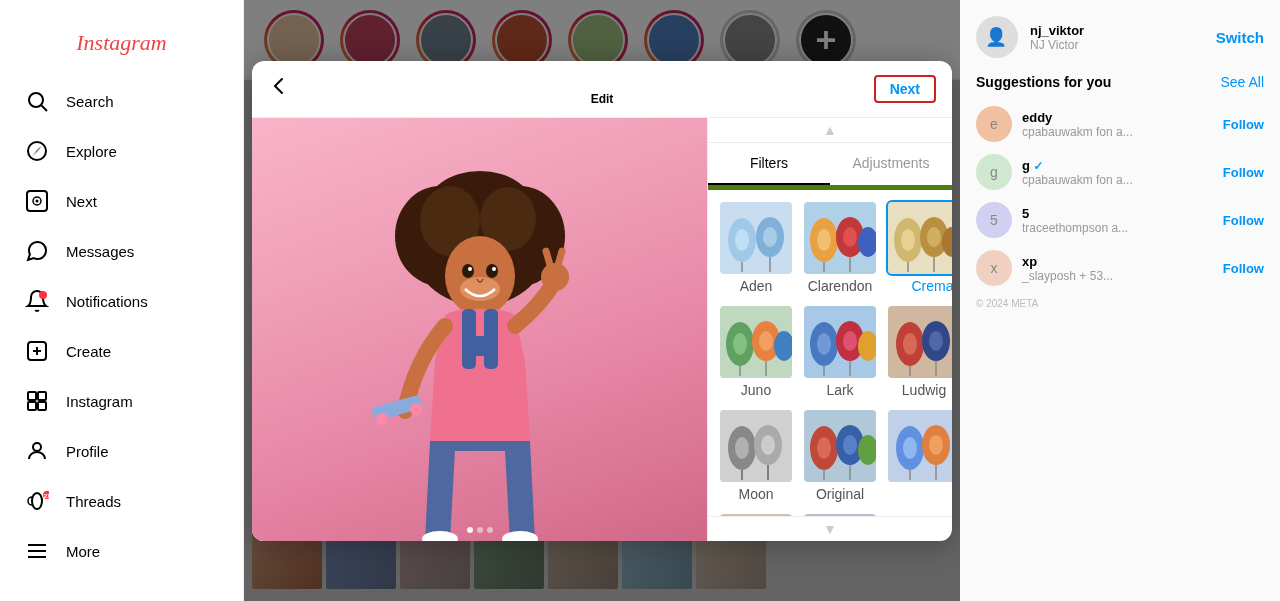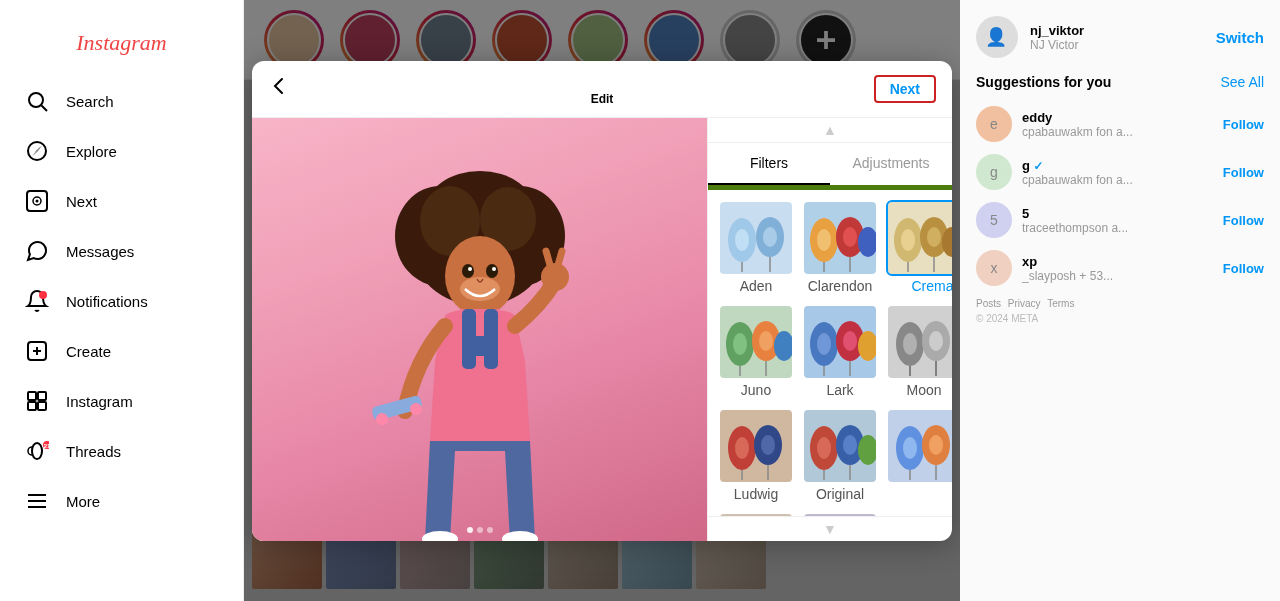--- a/index.html
+++ b/index.html
@@ -393,20 +393,29 @@
       <svg width="24" height="24" viewBox="0 0 24 24" fill="none">
         <rect x="3" y="3" width="8" height="8" rx="1" stroke="#000" stroke-width="2"></rect>
         <rect x="13" y="3" width="8" height="8" rx="1" stroke="#000" stroke-width="2"></rect>
         <rect x="3" y="13" width="8" height="8" rx="1" stroke="#000" stroke-width="2"></rect>
         <rect x="13" y="13" width="8" height="8" rx="1" stroke="#000" stroke-width="2"></rect>
       </svg>
     </div>
     <span class="label">Instagram</span>
   </div>
 
+  <div class="sidebar-item">
+    <div class="icon">
+      <svg width="24" height="24" viewBox="0 0 24 24" fill="none">
+        <circle cx="12" cy="8" r="4" stroke="#000" stroke-width="2"></circle>
+        <path d="M4 20c0-4 3.6-7 8-7s8 3 8 7" stroke="#000" stroke-width="2"></path>
+      </svg>
+    </div>
+    <span class="label">Profile</span>
+  </div>
 
   <div class="sidebar-item">
     <div class="icon-wrap">
       <div class="icon">
         <svg width="24" height="24" viewBox="0 0 24 24" fill="none">
           <ellipse cx="12" cy="12" rx="5" ry="8" stroke="#000" stroke-width="2"></ellipse>
           <path d="M7 8c-2 0-4 1.5-4 4s2 4 4 4" stroke="#000" stroke-width="1.5"></path>
           <circle cx="22" cy="6" r="4" fill="#ff3040"></circle>
           <text x="22" y="9" text-anchor="middle" fill="#fff" font-size="6" font-weight="bold">21</text>
         </svg>
@@ -657,45 +666,45 @@
                   <line x1="20" y1="60" x2="20" y2="70" stroke="#888" stroke-width="1.5"></line>
                   <line x1="46" y1="55" x2="46" y2="70" stroke="#888" stroke-width="1.5"></line>
                 </svg>
               </div>
               <span class="filter-label">Lark</span>
             </div>
 
             <div class="filter-item">
               <div class="filter-thumb">
                 <svg class="balloon-svg" viewBox="0 0 72 72">
+                  <rect width="72" height="72" fill="#d0b8a0"></rect>
+                  <ellipse cx="22" cy="38" rx="14" ry="22" fill="#c04038"></ellipse>
+                  <ellipse cx="22" cy="38" rx="7" ry="11" fill="#d86858"></ellipse>
+                  <ellipse cx="48" cy="35" rx="14" ry="20" fill="#304888"></ellipse>
+                  <ellipse cx="48" cy="35" rx="7" ry="10" fill="#5068a8"></ellipse>
+                  <line x1="22" y1="60" x2="22" y2="70" stroke="#888" stroke-width="1.5"></line>
+                  <line x1="48" y1="55" x2="48" y2="70" stroke="#888" stroke-width="1.5"></line>
+                </svg>
+              </div>
+              <span class="filter-label">Ludwig</span>
+            </div>
+
+            <div class="filter-item">
+              <div class="filter-thumb">
+                <svg class="balloon-svg" viewBox="0 0 72 72">
                   <rect width="72" height="72" fill="#d0d0d0"></rect>
                   <ellipse cx="22" cy="38" rx="14" ry="22" fill="#888"></ellipse>
                   <ellipse cx="22" cy="38" rx="7" ry="11" fill="#b0b0b0"></ellipse>
                   <ellipse cx="48" cy="35" rx="14" ry="20" fill="#aaa"></ellipse>
                   <ellipse cx="48" cy="35" rx="7" ry="10" fill="#ccc"></ellipse>
                   <line x1="22" y1="60" x2="22" y2="70" stroke="#666" stroke-width="1.5"></line>
                   <line x1="48" y1="55" x2="48" y2="70" stroke="#666" stroke-width="1.5"></line>
                 </svg>
               </div>
               <span class="filter-label">Moon</span>
-            </div>
-
-            <div class="filter-item">
-              <div class="filter-thumb">
-                <svg class="balloon-svg" viewBox="0 0 72 72">
-                  <rect width="72" height="72" fill="#d0b8a0"></rect>
-                  <ellipse cx="22" cy="38" rx="14" ry="22" fill="#c04038"></ellipse>
-                  <ellipse cx="22" cy="38" rx="7" ry="11" fill="#d86858"></ellipse>
-                  <ellipse cx="48" cy="35" rx="14" ry="20" fill="#304888"></ellipse>
-                  <ellipse cx="48" cy="35" rx="7" ry="10" fill="#5068a8"></ellipse>
-                  <line x1="22" y1="60" x2="22" y2="70" stroke="#888" stroke-width="1.5"></line>
-                  <line x1="48" y1="55" x2="48" y2="70" stroke="#888" stroke-width="1.5"></line>
-                </svg>
-              </div>
-              <span class="filter-label">Ludwig</span>
             </div>
 
             <div class="filter-item">
               <div class="filter-thumb">
                 <svg class="balloon-svg" viewBox="0 0 72 72">
                   <rect width="72" height="72" fill="#b0c8d8"></rect>
                   <ellipse cx="20" cy="38" rx="14" ry="22" fill="#c04838"></ellipse>
                   <ellipse cx="20" cy="38" rx="7" ry="11" fill="#d86858"></ellipse>
                   <ellipse cx="46" cy="35" rx="14" ry="20" fill="#3860a8"></ellipse>
                   <ellipse cx="46" cy="35" rx="7" ry="10" fill="#5880c8"></ellipse>
@@ -806,19 +815,14 @@
 
   <div class="suggestion-item">
     <div class="suggestion-avatar" style="background:#f0d0c0;">x</div>
     <div class="suggestion-info">
       <div class="suggestion-name">xp</div>
       <div class="suggestion-sub">_slayposh + 53...</div>
     </div>
     <button class="follow-btn">Follow</button>
   </div>
 
-  <div class="footer-links">
-    <a href="#">Posts</a>
-    <a href="#">Privacy</a>
-    <a href="#">Terms</a>
-  </div>
   <div class="meta-text">© 2024 META</div>
 </div>
 
 </body></html>

